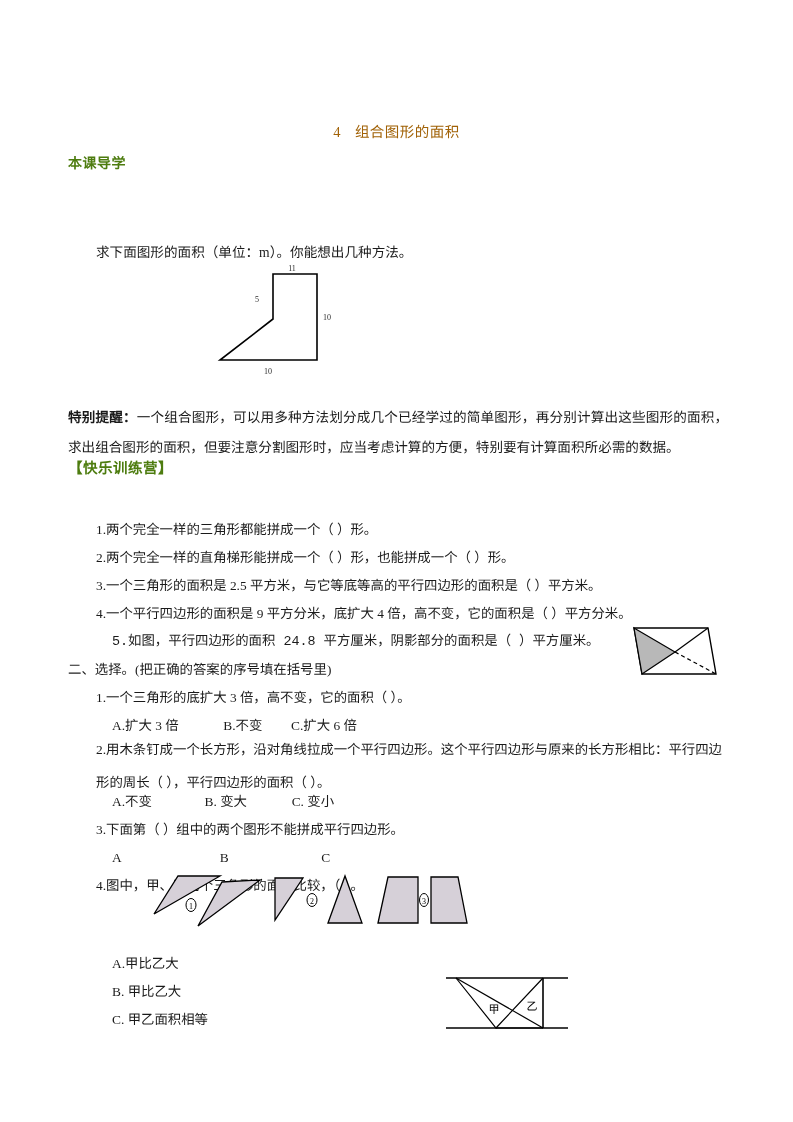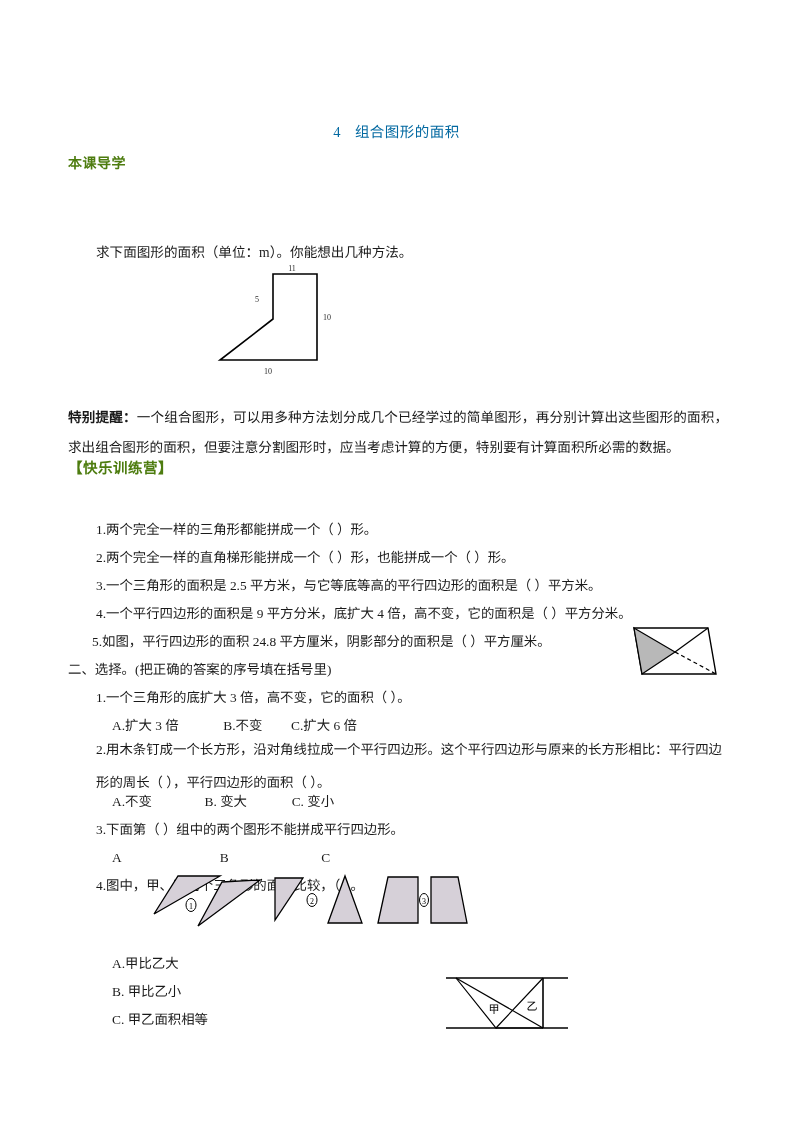--- a/index.html
+++ b/index.html
@@ -23,21 +23,21 @@
   }
 
   
   .doc-title {
     position: absolute;
     left: 0; top: 120px;
     width: 793px;
     text-align: center;
     font-size: 14.5px;
     letter-spacing: 0.5px;
-    color: #0369a1;
+    color: #a16207;
   }
   .doc-title .num { margin-right: 14px; }
 
   
   .red-head {
     position: absolute;
     font-weight: bold;
     color: #4d7c0f;
     font-size: 14px;
     letter-spacing: 0.5px;
@@ -77,21 +77,21 @@
     color: #1a1a1a;
     white-space: nowrap;
   }
   .line.wrap { white-space: normal; }
 
   #l-sec1        { left: 68px;  top: 489px; }
   #l-f1          { left: 96px;  top: 516px; }
   #l-f2          { left: 96px;  top: 544px; }
   #l-f3          { left: 96px;  top: 572px; }
   #l-f4          { left: 96px;  top: 600px; }
-  #l-f5          { left: 92px;  top: 628px; }
+  #l-f5          { left: 112px;  top: 628px; font-family: Liberation Mono, monospace; }
   #l-sec2        { left: 68px;  top: 656px; }
   #l-c1          { left: 96px;  top: 684px; }
   #l-c1opts      { left: 112px; top: 712px; }
   #l-c2          { left: 96px;  top: 733px; width: 636px; line-height: 33px; }
   #l-c2opts      { left: 112px; top: 788px; }
   #l-c3          { left: 96px;  top: 816px; }
   #l-c3labels    { left: 112px; top: 844px; }
   #l-c4          { left: 96px;  top: 872px; }
   #l-c4a         { left: 112px; top: 950px; }
   #l-c4b         { left: 112px; top: 978px; }
@@ -208,21 +208,21 @@
       <text x="172" y="35.5" font-family="Liberation Serif, serif" font-size="8" fill="#000000" text-anchor="middle">2</text>
 
       <path d="M 238 55 L 248 9 L 278 9 L 278 55 Z" fill="#d6d0d8" stroke="#000000" stroke-width="1.3"></path>
       <path d="M 291 55 L 291 9 L 318 9 L 327 55 Z" fill="#d6d0d8" stroke="#000000" stroke-width="1.3"></path>
       <ellipse cx="284" cy="32" rx="4.5" ry="6.5" fill="none" stroke="#000000" stroke-width="1"></ellipse>
       <text x="284" y="35.5" font-family="Liberation Serif, serif" font-size="8" fill="#000000" text-anchor="middle">3</text>
     </svg>
   </div>
 
   <div class="line" id="l-c4a">A.甲比乙大</div>
-  <div class="line" id="l-c4b">B. 甲比乙小</div>
+  <div class="line" id="l-c4b">B. 甲比乙大</div>
   <div class="line" id="l-c4c">C. 甲乙面积相等</div>
 
   <div class="fig" id="fig-jiayi">
     <svg width="146" height="84" viewBox="0 0 146 84">
 
       <line x1="6" y1="20" x2="128" y2="20" stroke="#000000" stroke-width="1.5"></line>
 
       <line x1="6" y1="70" x2="128" y2="70" stroke="#000000" stroke-width="1.5"></line>
 
       <path d="M 16 20 L 56 70 L 103 20" fill="none" stroke="#000000" stroke-width="1.2"></path>

